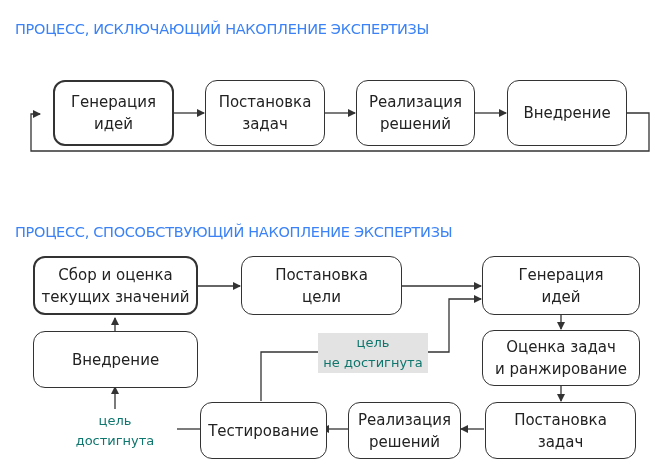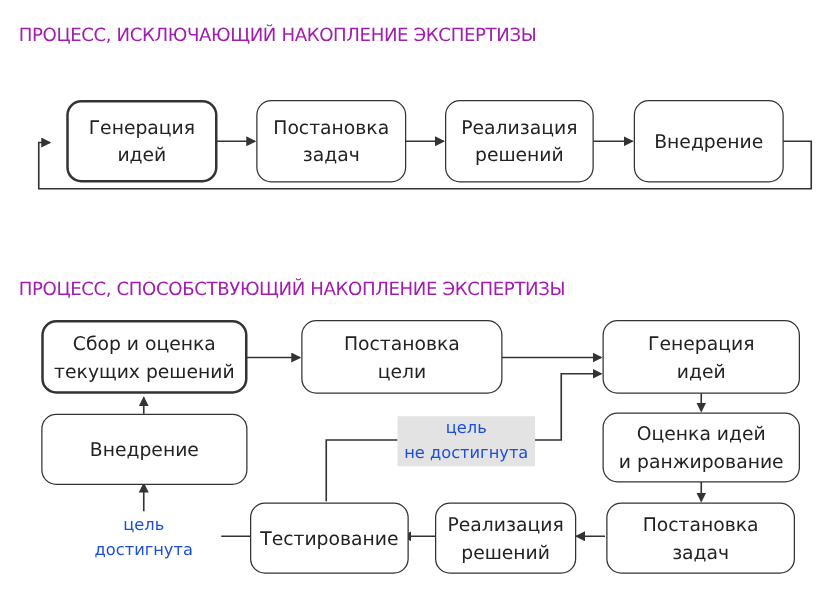--- a/index.html
+++ b/index.html
@@ -1,24 +1,24 @@
 <!DOCTYPE html>
 <html><head>
 <meta charset="utf-8">
 <style>
   html, body { margin:0; padding:0; background:#ffffff; }
   body { width:670px; height:475px; position:relative; overflow:hidden;
          font-family:"DejaVu Sans", sans-serif; color:#222; }
-  .title { position:absolute; left:15px; font-size:14.5px; letter-spacing:-0.3px; color:#a21caf; white-space:nowrap; }
+  .title { position:absolute; left:15px; font-size:14.5px; letter-spacing:-0.3px; color:#3b82f6; white-space:nowrap; }
   .box { position:absolute; box-sizing:border-box; border:1.3px solid #333; border-radius:12px;
          background:#fff; display:flex; align-items:center; justify-content:center; text-align:center;
          font-size:15px; line-height:22px; color:#222; }
   .box.bold { border-width:2.4px; }
   .box span { white-space:pre-line; }
-  .label { position:absolute; font-size:13px; line-height:20px; text-align:center; color:#1d4ed8; white-space:pre-line; }
+  .label { position:absolute; font-size:13px; line-height:20px; text-align:center; color:#0f766e; white-space:pre-line; }
   .label.shaded { background:#e3e3e3; }
   svg.lines { position:absolute; left:0; top:0; }
 </style>
 </head>
 <body>
 
 <svg class="lines" width="670" height="475">
   <defs>
     <marker id="arr" markerWidth="8" markerHeight="8" refX="7" refY="4" orient="auto" markerUnits="userSpaceOnUse">
       <path d="M0,0 L8,4 L0,8 z" fill="#333"></path>
@@ -59,32 +59,32 @@
 решений</span>
 </div>
 <div class="box" style="left:507px;top:80px;width:120px;height:66px">
   <span>Внедрение</span>
 </div>
 
 <div class="title" style="top:224px">ПРОЦЕСС, СПОСОБСТВУЮЩИЙ НАКОПЛЕНИЕ ЭКСПЕРТИЗЫ</div>
 
 <div class="box bold" style="left:33px;top:256px;width:165px;height:59px">
   <span>Сбор и оценка
-текущих решений</span>
+текущих значений</span>
 </div>
 <div class="box" style="left:241px;top:256px;width:161px;height:59px">
   <span>Постановка
 цели</span>
 </div>
 <div class="box" style="left:482px;top:256px;width:158px;height:59px">
   <span>Генерация
 идей</span>
 </div>
 <div class="box" style="left:482px;top:330px;width:158px;height:56px">
-  <span>Оценка идей
+  <span>Оценка задач
 и ранжирование</span>
 </div>
 <div class="box" style="left:485px;top:402px;width:151px;height:57px">
   <span>Постановка
 задач</span>
 </div>
 <div class="box" style="left:348px;top:402px;width:113px;height:57px">
   <span>Реализация
 решений</span>
 </div>

